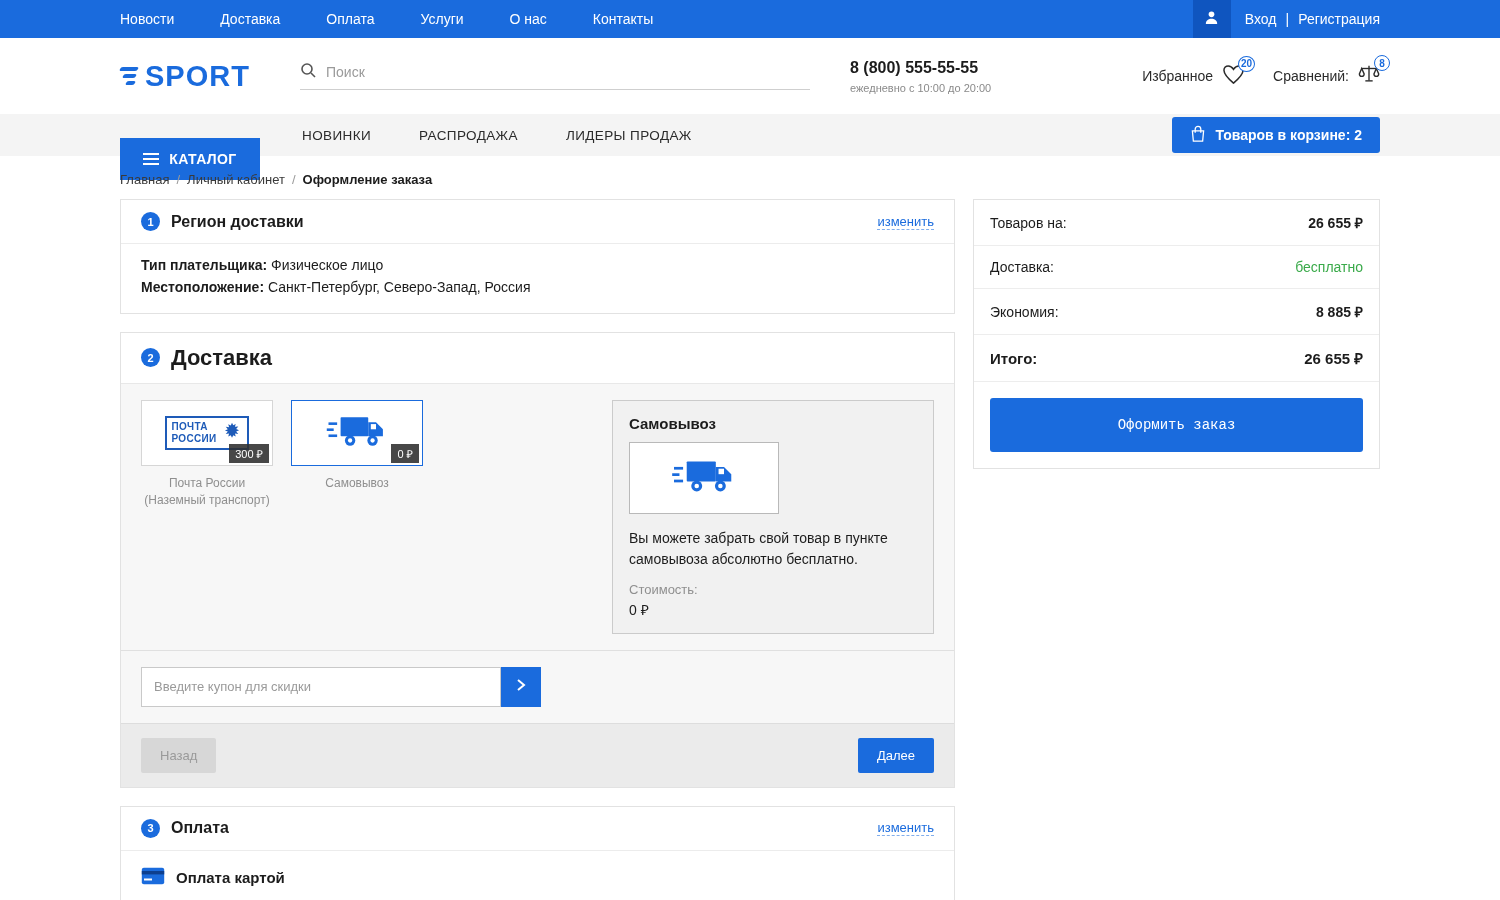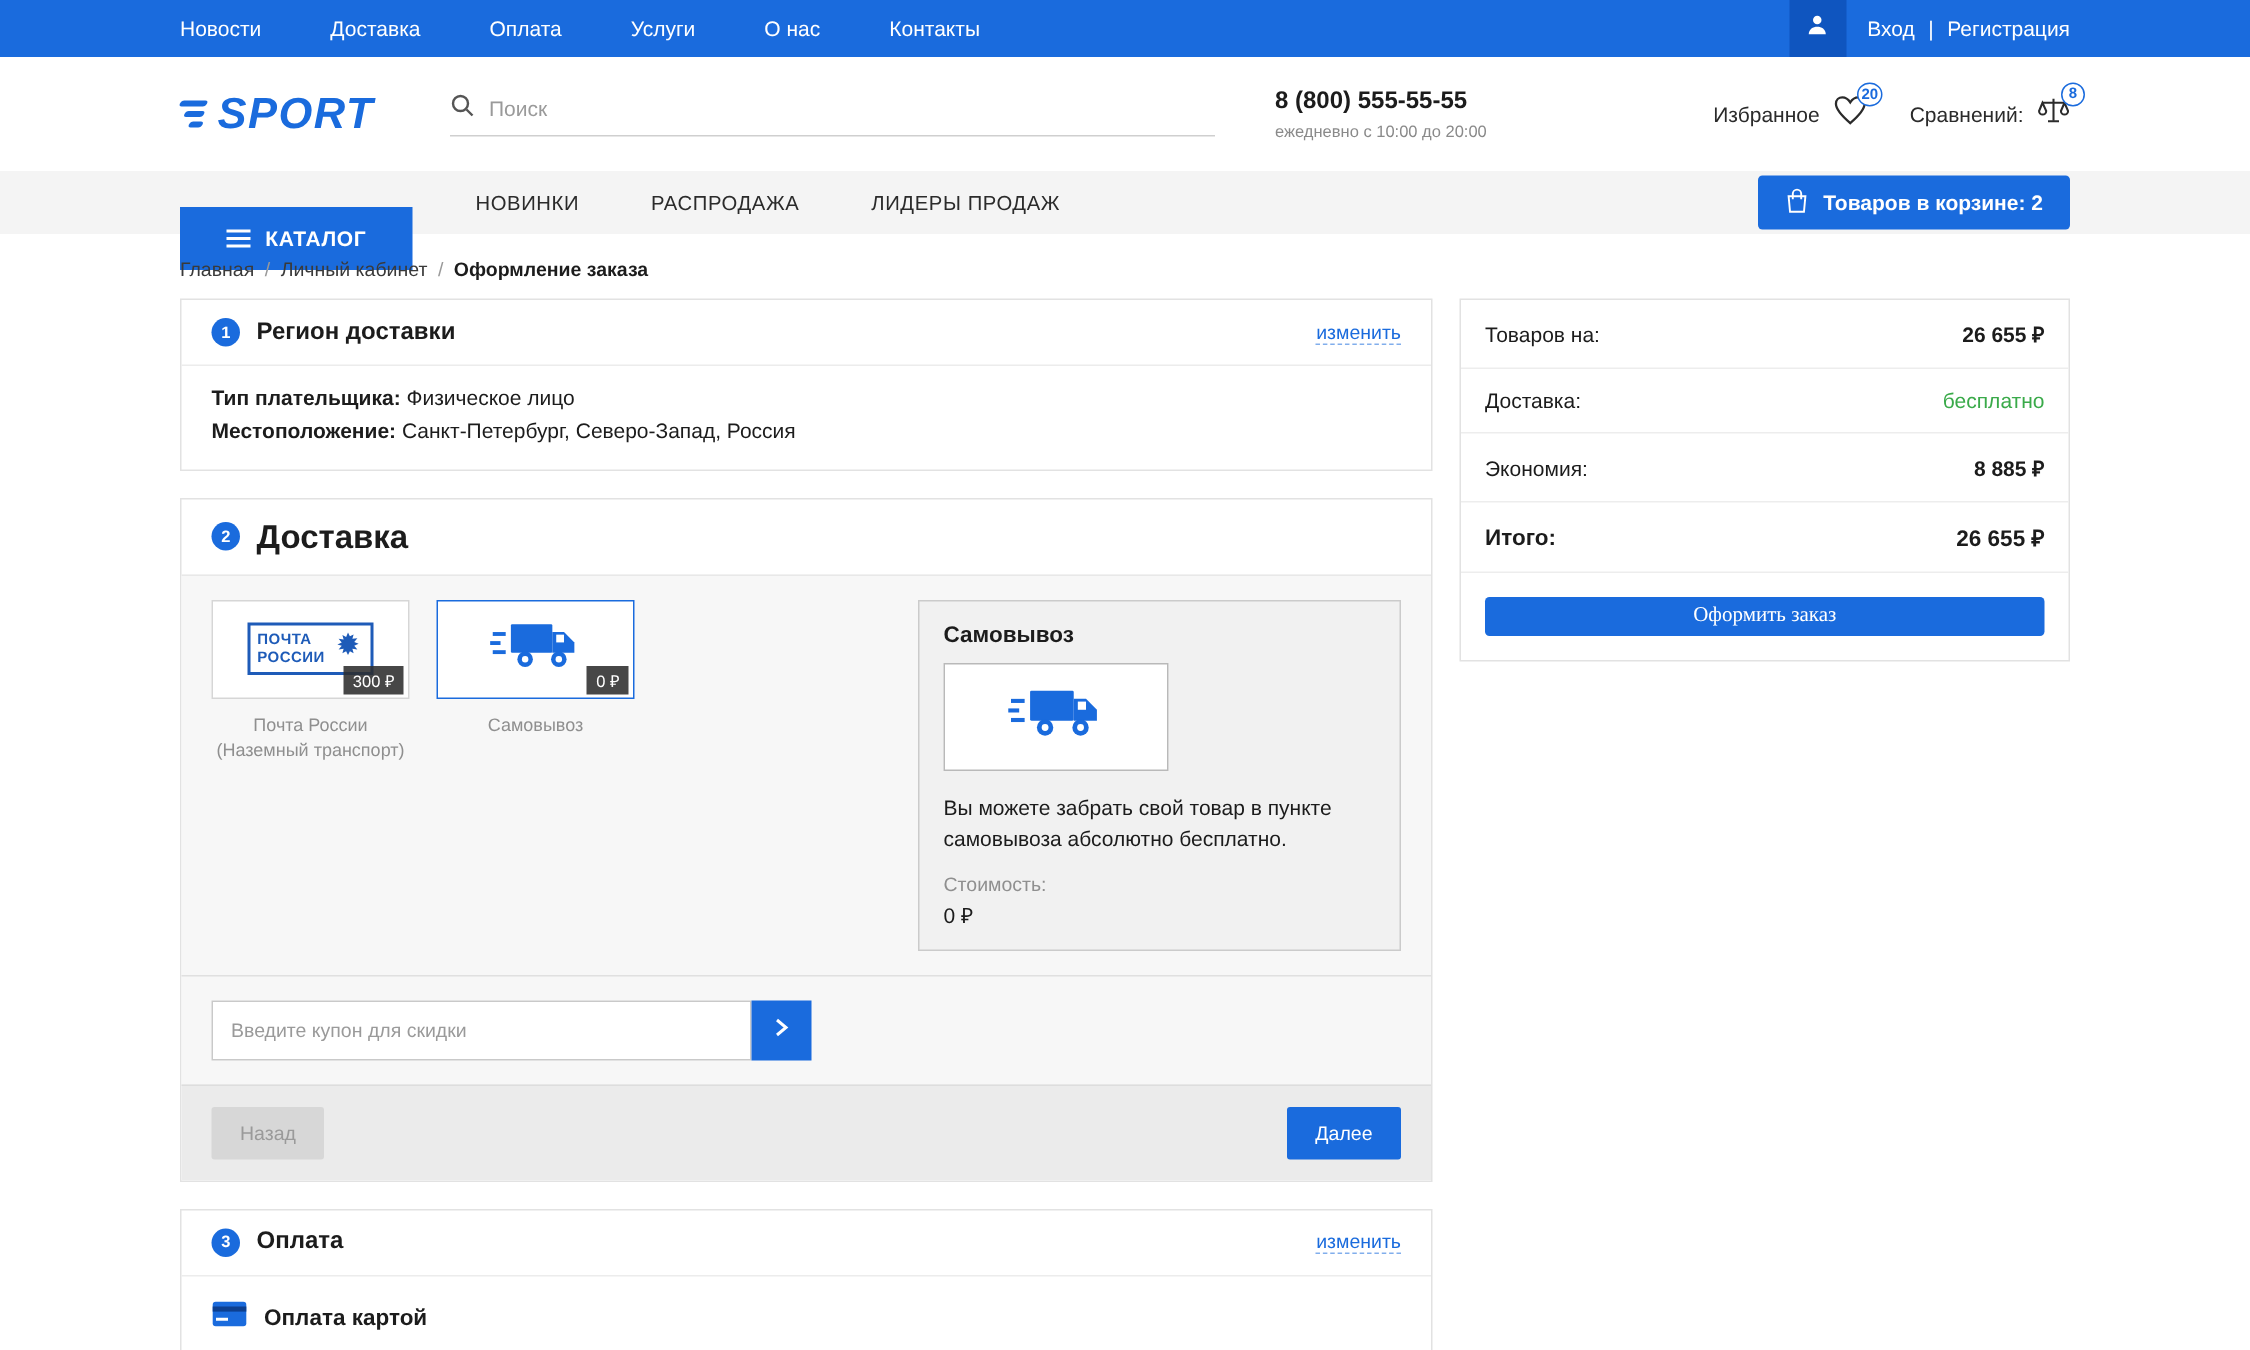--- a/index.html
+++ b/index.html
@@ -22,21 +22,21 @@
   .topbar{height:38px;background:var(--accent);}
   .topbar .wrap{display:flex;align-items:center;height:100%;}
   .topnav{display:flex;gap:46px;}
   .topnav a{color:#fff;font-size:14px;}
   .top-right{margin-left:auto;display:flex;align-items:center;}
   .user-sq{width:38px;height:38px;background:var(--accent-dark);display:flex;align-items:center;justify-content:center;margin-right:14px;cursor:pointer;}
   .auth{color:#fff;font-size:14px;display:flex;gap:9px;align-items:center;}
 
   
   .header .wrap{display:flex;align-items:center;height:76px;}
-  .logo{display:flex;align-items:center;width:160px;color:var(--accent);font-size:29px;font-weight:800;font-style:italic;letter-spacing:1px;cursor:pointer;}
+  .logo{display:flex;align-items:center;width:160px;color:var(--accent);font-size:29px;font-weight:800;letter-spacing:1px;cursor:pointer;}
   .logo-lines{display:inline-flex;flex-direction:column;gap:3px;margin-right:7px;}
   .logo-lines i{display:block;height:4px;background:var(--accent);border-radius:2px;transform:skewX(-25deg);}
   .logo-lines i:nth-child(1){width:18px;}
   .logo-lines i:nth-child(2){width:13px;margin-left:3px;}
   .logo-lines i:nth-child(3){width:9px;margin-left:6px;}
   .search{width:510px;margin-left:20px;display:flex;align-items:center;gap:10px;border-bottom:1px solid #cfcfcf;padding-bottom:7px;}
   .search input{border:none;outline:none;flex:1;font-size:14px;font-family:inherit;color:var(--txt);background:transparent;}
   .search input::placeholder{color:#9a9a9a;}
   .phone{margin-left:40px;}
   .phone-num{font-size:16px;font-weight:700;}
@@ -44,21 +44,21 @@
   .hdr-actions{margin-left:auto;display:flex;align-items:center;}
   .hdr-act{display:flex;align-items:center;gap:9px;cursor:pointer;}
   .hdr-act + .hdr-act{margin-left:28px;}
   .hdr-act .lbl{font-size:14px;color:#2b2b2b;}
   .icon-badge{position:relative;display:inline-flex;}
   .badge{position:absolute;top:-8px;right:-10px;min-width:16px;height:16px;border-radius:50%;background:#fff;border:1px solid var(--accent);color:var(--accent);font-size:10px;display:flex;align-items:center;justify-content:center;padding:0 2px;font-weight:700;}
 
   
   .navbar{background:#f4f4f4;}
   .navbar .wrap{display:flex;align-items:center;height:42px;}
-  .catalog-btn{width:155px;height:42px;background:var(--accent);color:#fff;display:flex;gap:10px;align-items:center;justify-content:center;font-size:14px;font-weight:700;letter-spacing:.4px;border:none;cursor:pointer;font-family:inherit;margin-top:47px;}
+  .catalog-btn{width:140px;height:42px;background:var(--accent);color:#fff;display:flex;gap:10px;align-items:center;justify-content:center;font-size:14px;font-weight:700;letter-spacing:.4px;border:none;cursor:pointer;font-family:inherit;margin-top:47px;}
   .burger{display:inline-flex;flex-direction:column;gap:3px;}
   .burger i{width:16px;height:2px;background:#fff;display:block;}
   .nav-links{display:flex;gap:48px;margin-left:42px;font-size:13.5px;color:#2b2b2b;letter-spacing:.4px;}
   .nav-links a{cursor:pointer;}
   .cart-btn{margin-left:auto;height:36px;background:var(--accent);color:#fff;display:flex;align-items:center;gap:10px;padding:0 18px;font-size:14px;font-weight:600;border:none;border-radius:3px;cursor:pointer;font-family:inherit;text-align:right;}
 
   
   .breadcrumb{margin-top:16px;font-size:13px;color:#3a3a3a;display:flex;align-items:center;}
   .breadcrumb .sep{margin:0 7px;color:#9a9a9a;}
   .breadcrumb .current{font-weight:700;color:#1c1c1c;}
@@ -110,21 +110,21 @@
   .payment-method{font-size:15px;font-weight:700;}
 
   
   .summary{border:1px solid var(--border);background:#fff;}
   .sum-row{display:flex;justify-content:space-between;align-items:center;padding:13px 16px;border-bottom:1px solid #ededed;font-size:14px;}
   .sum-row .val{font-weight:700;}
   .sum-row.free .val{color:var(--green);font-weight:400;}
   .sum-row.total{font-size:15px;}
   .sum-row.total .lbl{font-weight:700;}
   .sum-btn-wrap{padding:16px;}
-  .sum-btn{display:block;width:100%;height:26px;background:var(--accent);color:#fff;border:none;border-radius:3px;font-size:14px;font-family:Liberation Serif, serif;cursor:pointer;}
+  .sum-btn{display:block;width:100%;height:54px;background:var(--accent);color:#fff;border:none;border-radius:3px;font-size:14px;font-family:Liberation Mono, monospace;cursor:pointer;}
 </style>
 </head>
 <body>
 
 <div class="topbar">
   <div class="wrap">
     <nav class="topnav">
       <a>Новости</a>
       <a>Доставка</a>
       <a>Оплата</a>

